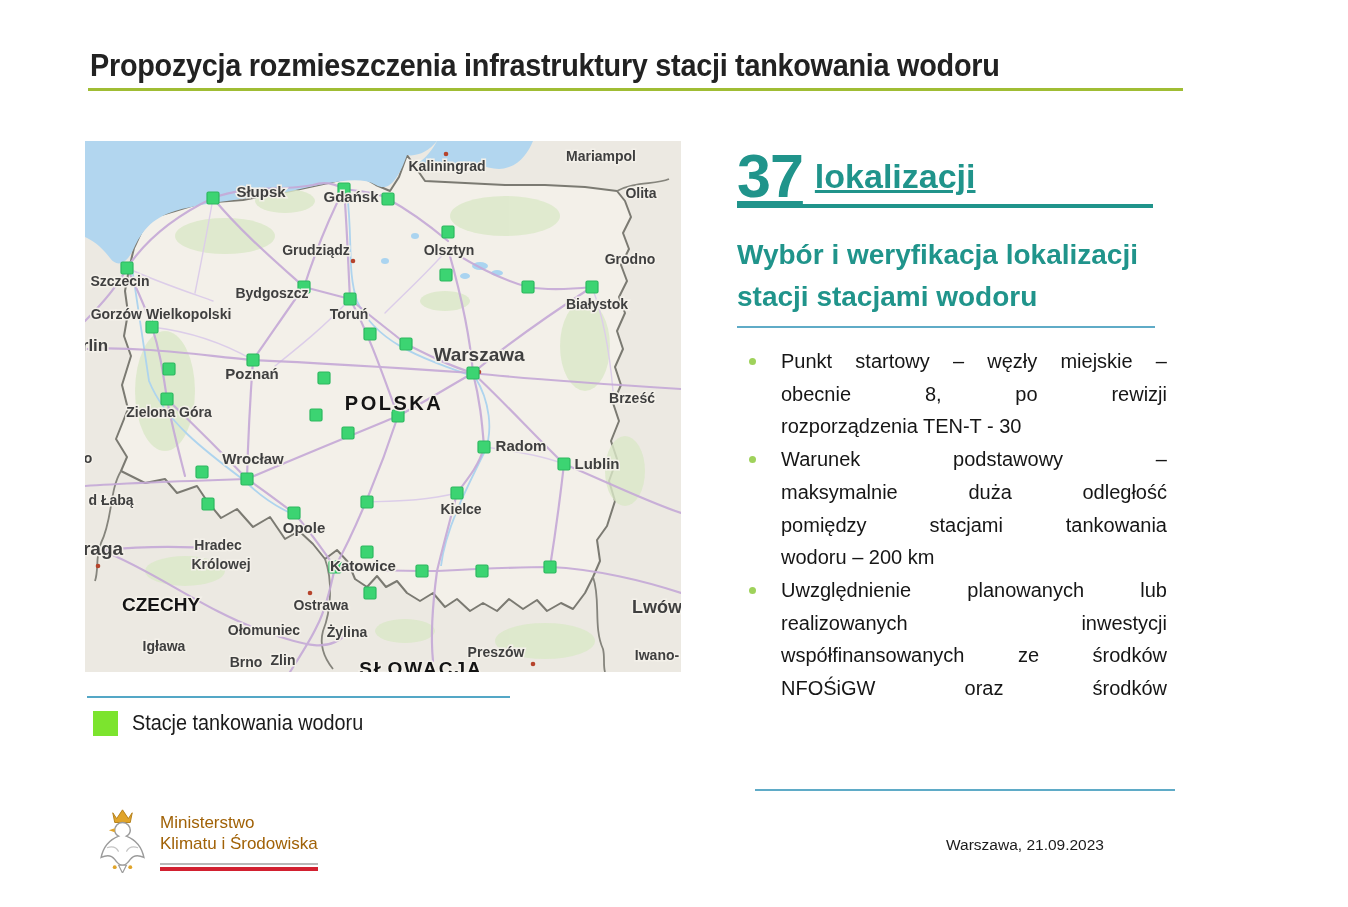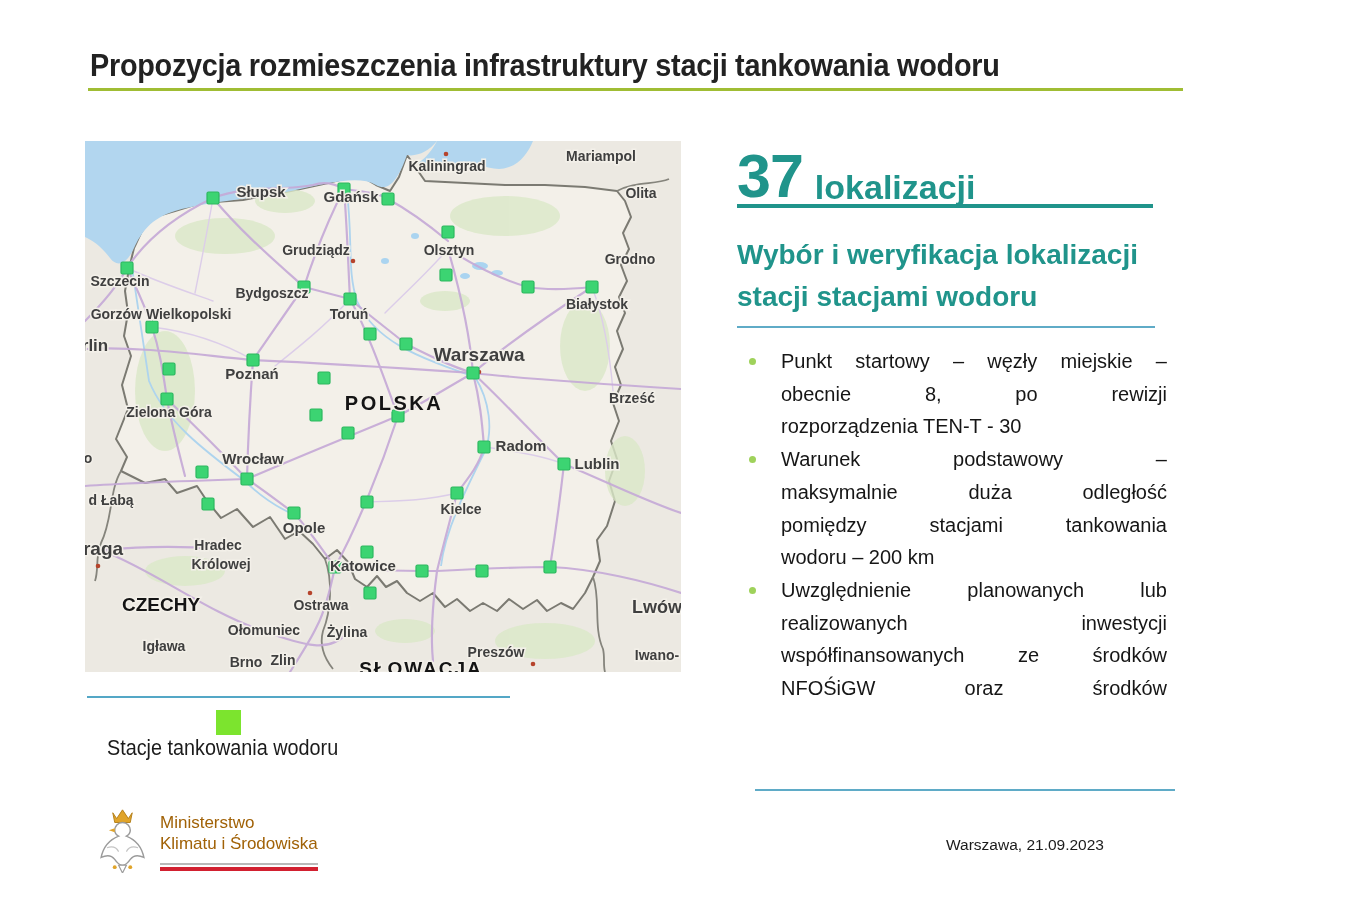--- a/index.html
+++ b/index.html
@@ -11,27 +11,27 @@
          color:#222;transform:scaleX(.93);transform-origin:left center;white-space:nowrap;
          letter-spacing:-.3px;}
   .title-rule{position:absolute;left:88px;top:88px;width:1095px;height:3px;background:#a0bd34;}
 
   
   .map-wrap{position:absolute;left:85px;top:141px;width:596px;height:531px;}
   .map-wrap svg{display:block;}
 
   
   .legend-rule{position:absolute;left:87px;top:696px;width:423px;height:2px;background:#54a7c6;}
-  .legend{position:absolute;left:93px;top:710px;display:flex;align-items:center;flex-direction:column;}
+  .legend{position:absolute;left:93px;top:710px;display:flex;align-items:center;}
   .legend-swatch{width:25px;height:25px;background:#7ce42e;}
   .legend-label{margin-left:14px;font-size:22px;color:#1b1b1b;font-weight:500;
                 transform:scaleX(.9);transform-origin:left center;white-space:nowrap;}
 
   
-  .count-row{position:absolute;left:737px;top:146px;display:flex;align-items:flex-end;color:#20948b;}
+  .count-row{position:absolute;left:737px;top:146px;display:flex;align-items:center;color:#20948b;text-decoration:underline;}
   .count-number{font-size:61px;font-weight:700;letter-spacing:-1px;line-height:1;}
   .count-label{font-size:34px;font-weight:700;margin-left:12px;}
   .count-underline{position:absolute;left:737px;top:204px;width:416px;height:3.5px;background:#20948b;}
   .subtitle{position:absolute;left:737px;top:234px;width:440px;font-size:28px;font-weight:700;
             color:#20948b;line-height:42px;}
   .subtitle-rule{position:absolute;left:737px;top:326px;width:418px;height:2px;background:#5fabc7;}
 
   .list-block{position:absolute;left:746px;top:341px;width:429px;color:#161616;}
   .list-heading{font-size:21px;font-weight:700;line-height:30px;}
   ul.bullets{list-style:none;margin:4px 8px 0 0;padding:0;}

